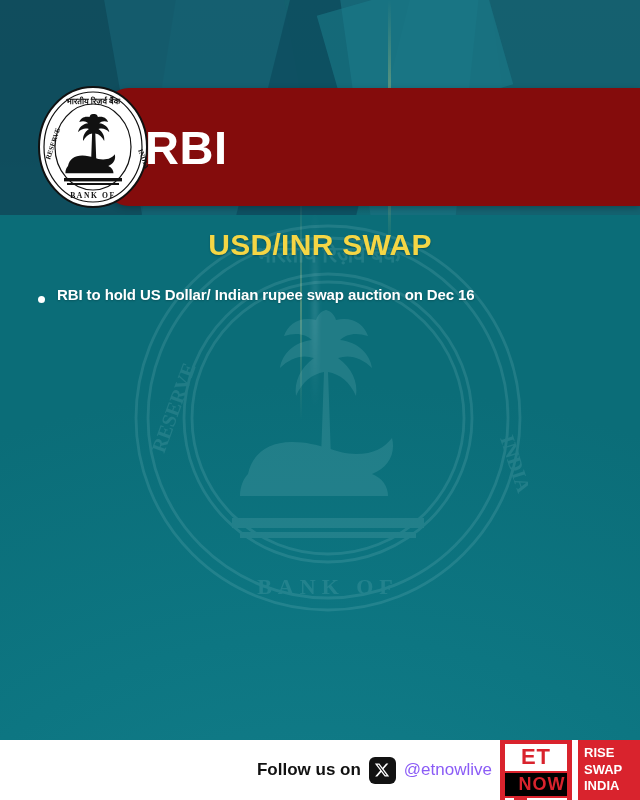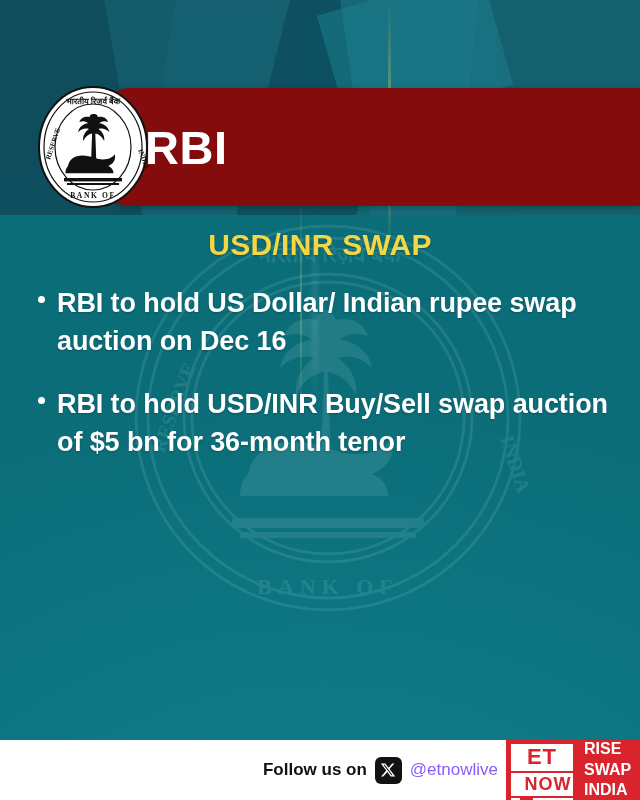--- a/index.html
+++ b/index.html
@@ -113,21 +113,21 @@
   .bullet .dot {
     flex:0 0 auto;
     width:7px; height:7px;
     border-radius:50%;
     background:#ffffff;
     margin-top:12px;
     margin-right:12px;
   }
   .bullet .txt {
     color:#ffffff;
-    font-size:27px;
+    font-size:15px;
     font-weight:bold;
     line-height:1.42;
     letter-spacing:-.1px;
     text-shadow:0 1px 2px rgba(0,0,0,.22);
   }
   .bullet .lead {
     color:#F5D645;
   }
 
   
@@ -147,60 +147,60 @@
   .x-badge {
     width:27px; height:27px;
     background:#121212;
     border-radius:6px;
     display:flex; align-items:center; justify-content:center;
   }
   .x-badge svg { width:16px; height:16px; display:block; }
   .handle { color:#8b5cf6; font-size:17px; font-weight:normal; }
 
   .etnow {
-    display:flex; height:60px; align-items:stretch;
+    display:flex; height:60px; align-items:stretch;gap:6px;
   }
   .etnow-left {
     background:#D9232D;
     width:72px;
     padding:4px 5px 0 5px;
     display:flex; flex-direction:column; justify-content:space-between;
   }
   .et-box {
     background:#ffffff;
     color:#D9232D;
     font-size:22px; font-weight:bold;
     line-height:1;
     text-align:center;
     padding:2px 0 3px 0;
     letter-spacing:1px;
   }
   .now-box {
-    background:#ffffff;
+    background:#000000;
     color:#D9232D;
     font-size:18px; font-weight:bold;
     line-height:1;
     text-align:center;
     padding:2px 0 3px 12px;
     margin-top:2px;
     letter-spacing:1px;
   }
   .site-row {
     display:flex; align-items:center; justify-content:center;
     background:#ffffff;
     margin-top:2px;
     height:12px;
   }
   .site-et { background:#D9232D; color:#fff; font-size:8px; font-weight:bold; padding:0 1px; line-height:12px;}
   .site-rest { color:#111; font-size:8.5px; font-weight:bold; line-height:12px; }
   .etnow-right {
     background:#D9232D;
     width:62px;
     color:#ffffff;
-    font-size:16px; font-weight:bold;
+    font-size:13px; font-weight:bold;
     line-height:1.28;
     display:flex; flex-direction:column; justify-content:center;
     padding-left:6px;
   }
 </style>
 </head>
 <body>
 
 <div id="card">
 
@@ -266,24 +266,20 @@
 
   <div class="subtitle">USD/INR SWAP</div>
 
   <div class="bullets">
 
     <div class="bullet">
       <span class="dot"></span>
       <span class="txt">RBI to hold US Dollar/ Indian rupee swap auction on Dec 16</span>
     </div>
 
-    <div class="bullet">
-      <span class="dot"></span>
-      <span class="txt">RBI to hold USD/INR Buy/Sell swap auction of $5 bn for 36-month tenor</span>
-    </div>
 
 
 
 
   </div>
 
   <div class="footer">
     <div class="follow">
       <span class="follow-label">Follow us on</span>
       <span class="x-badge">

